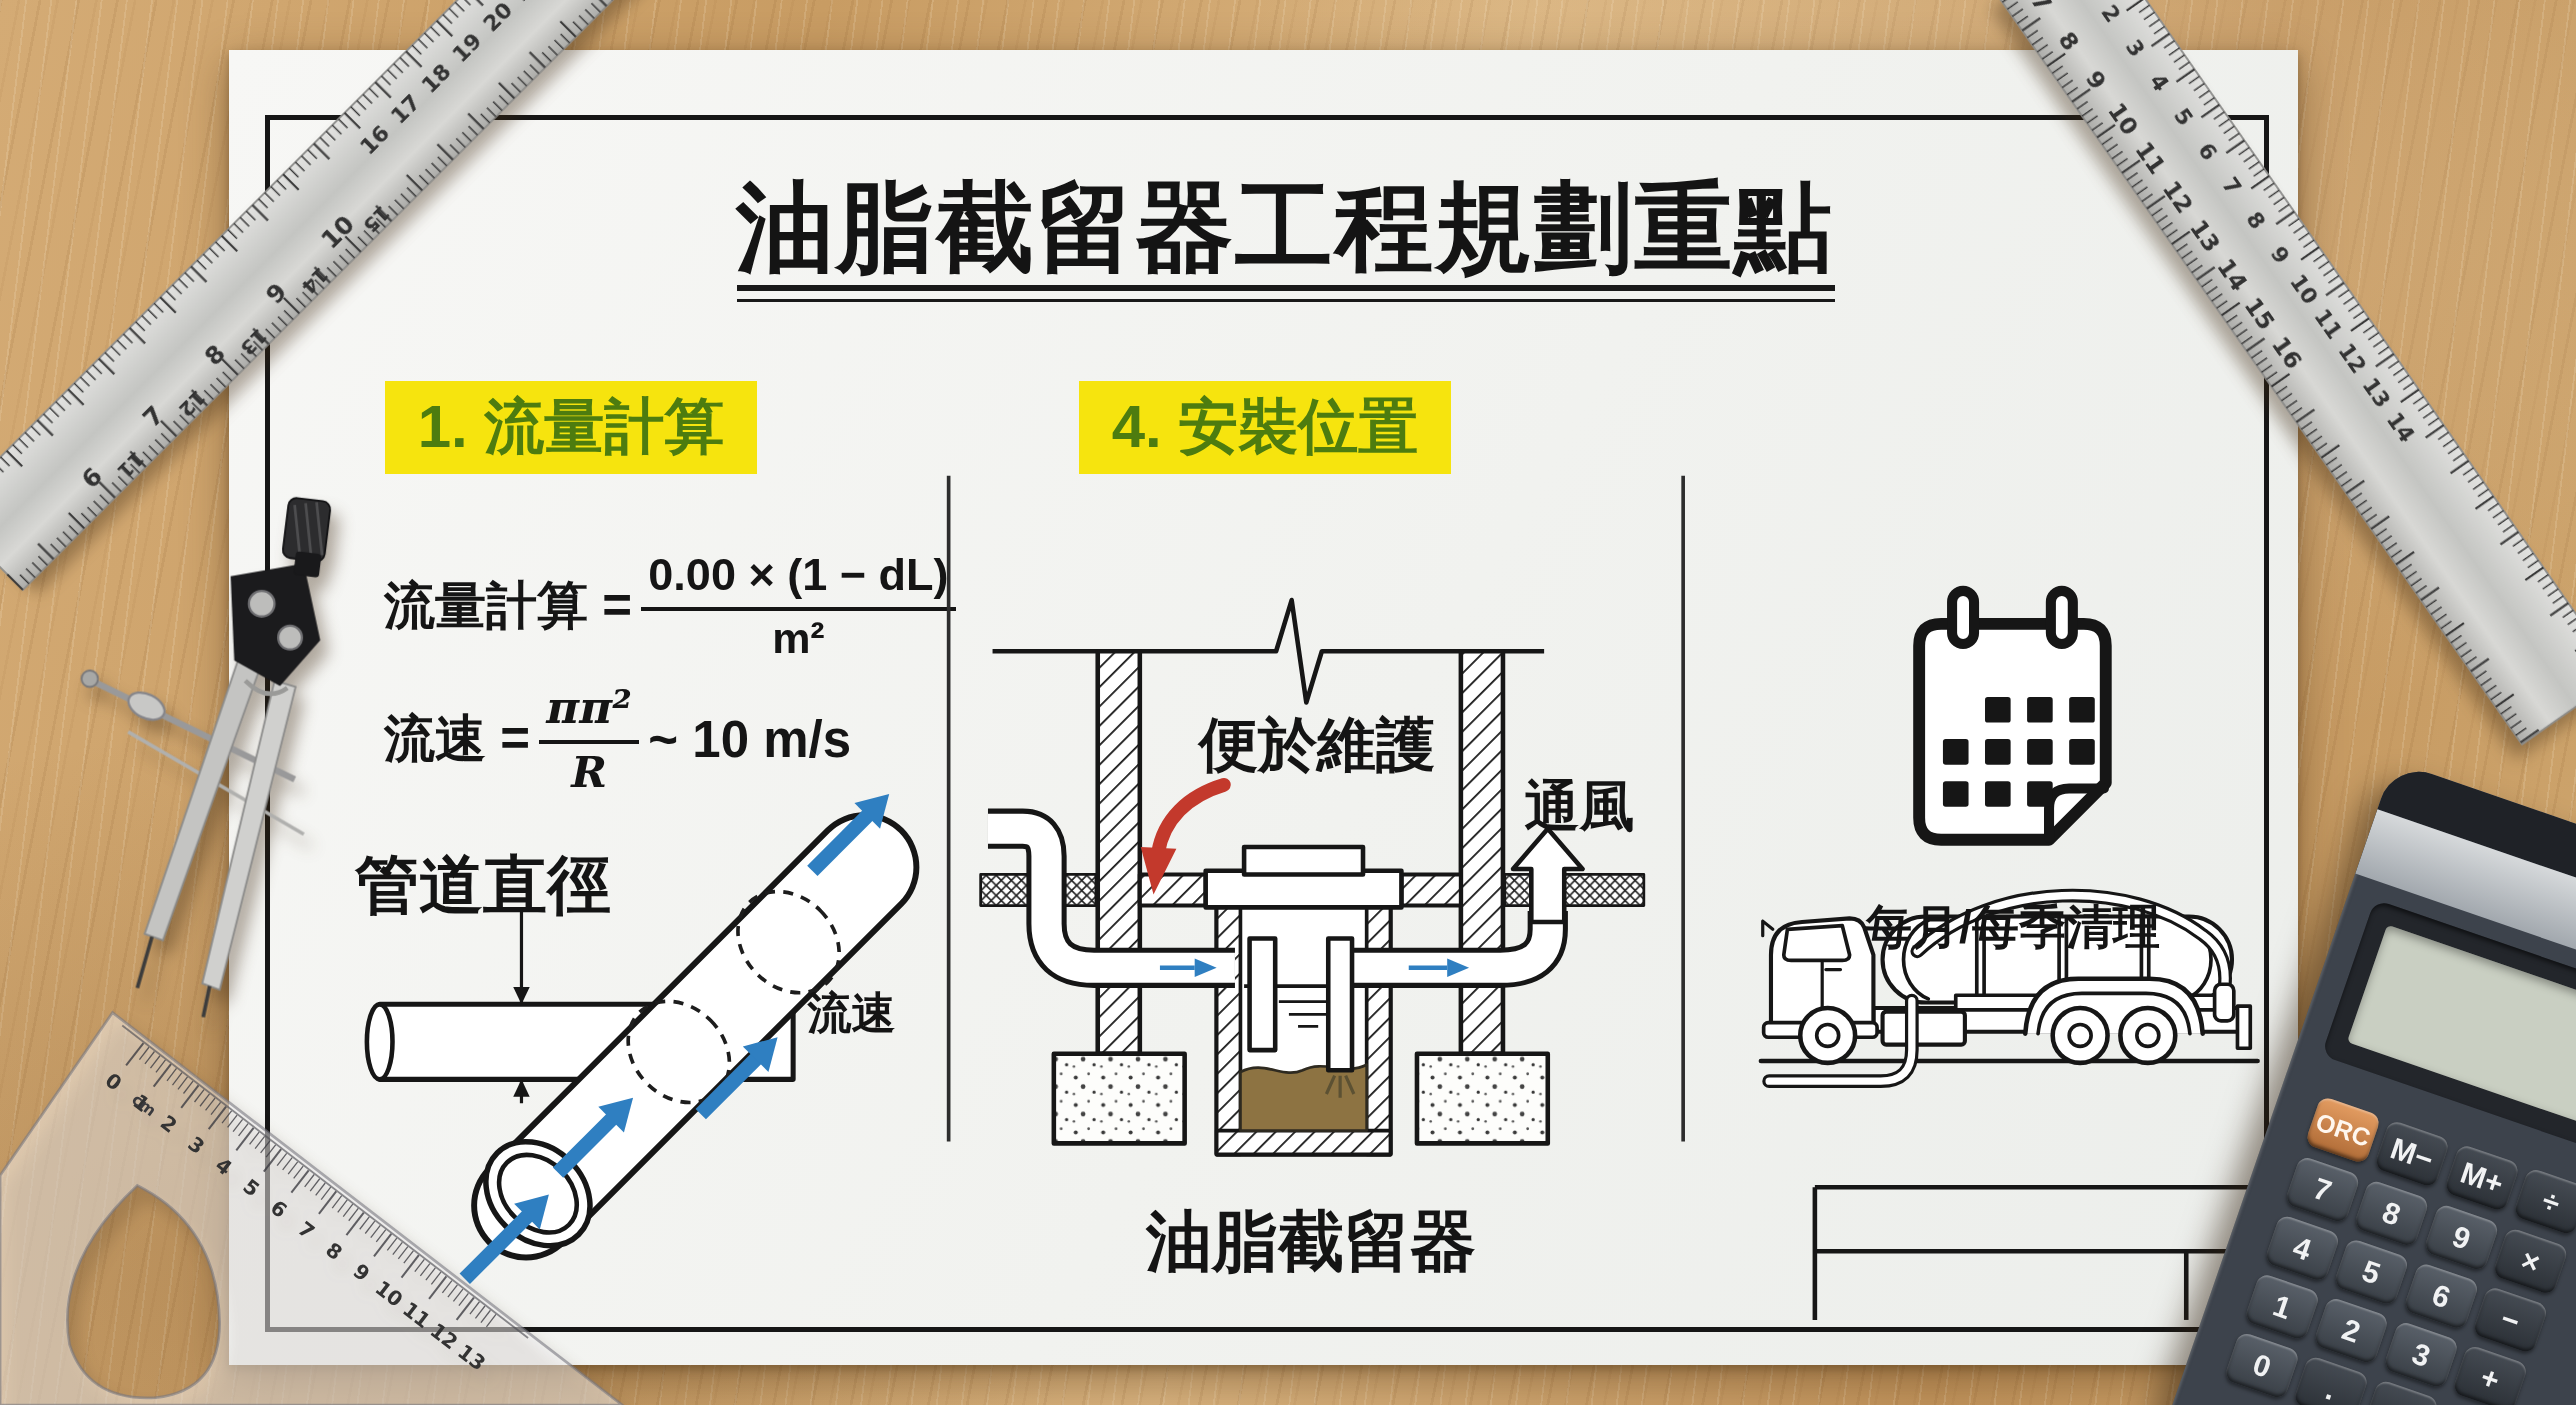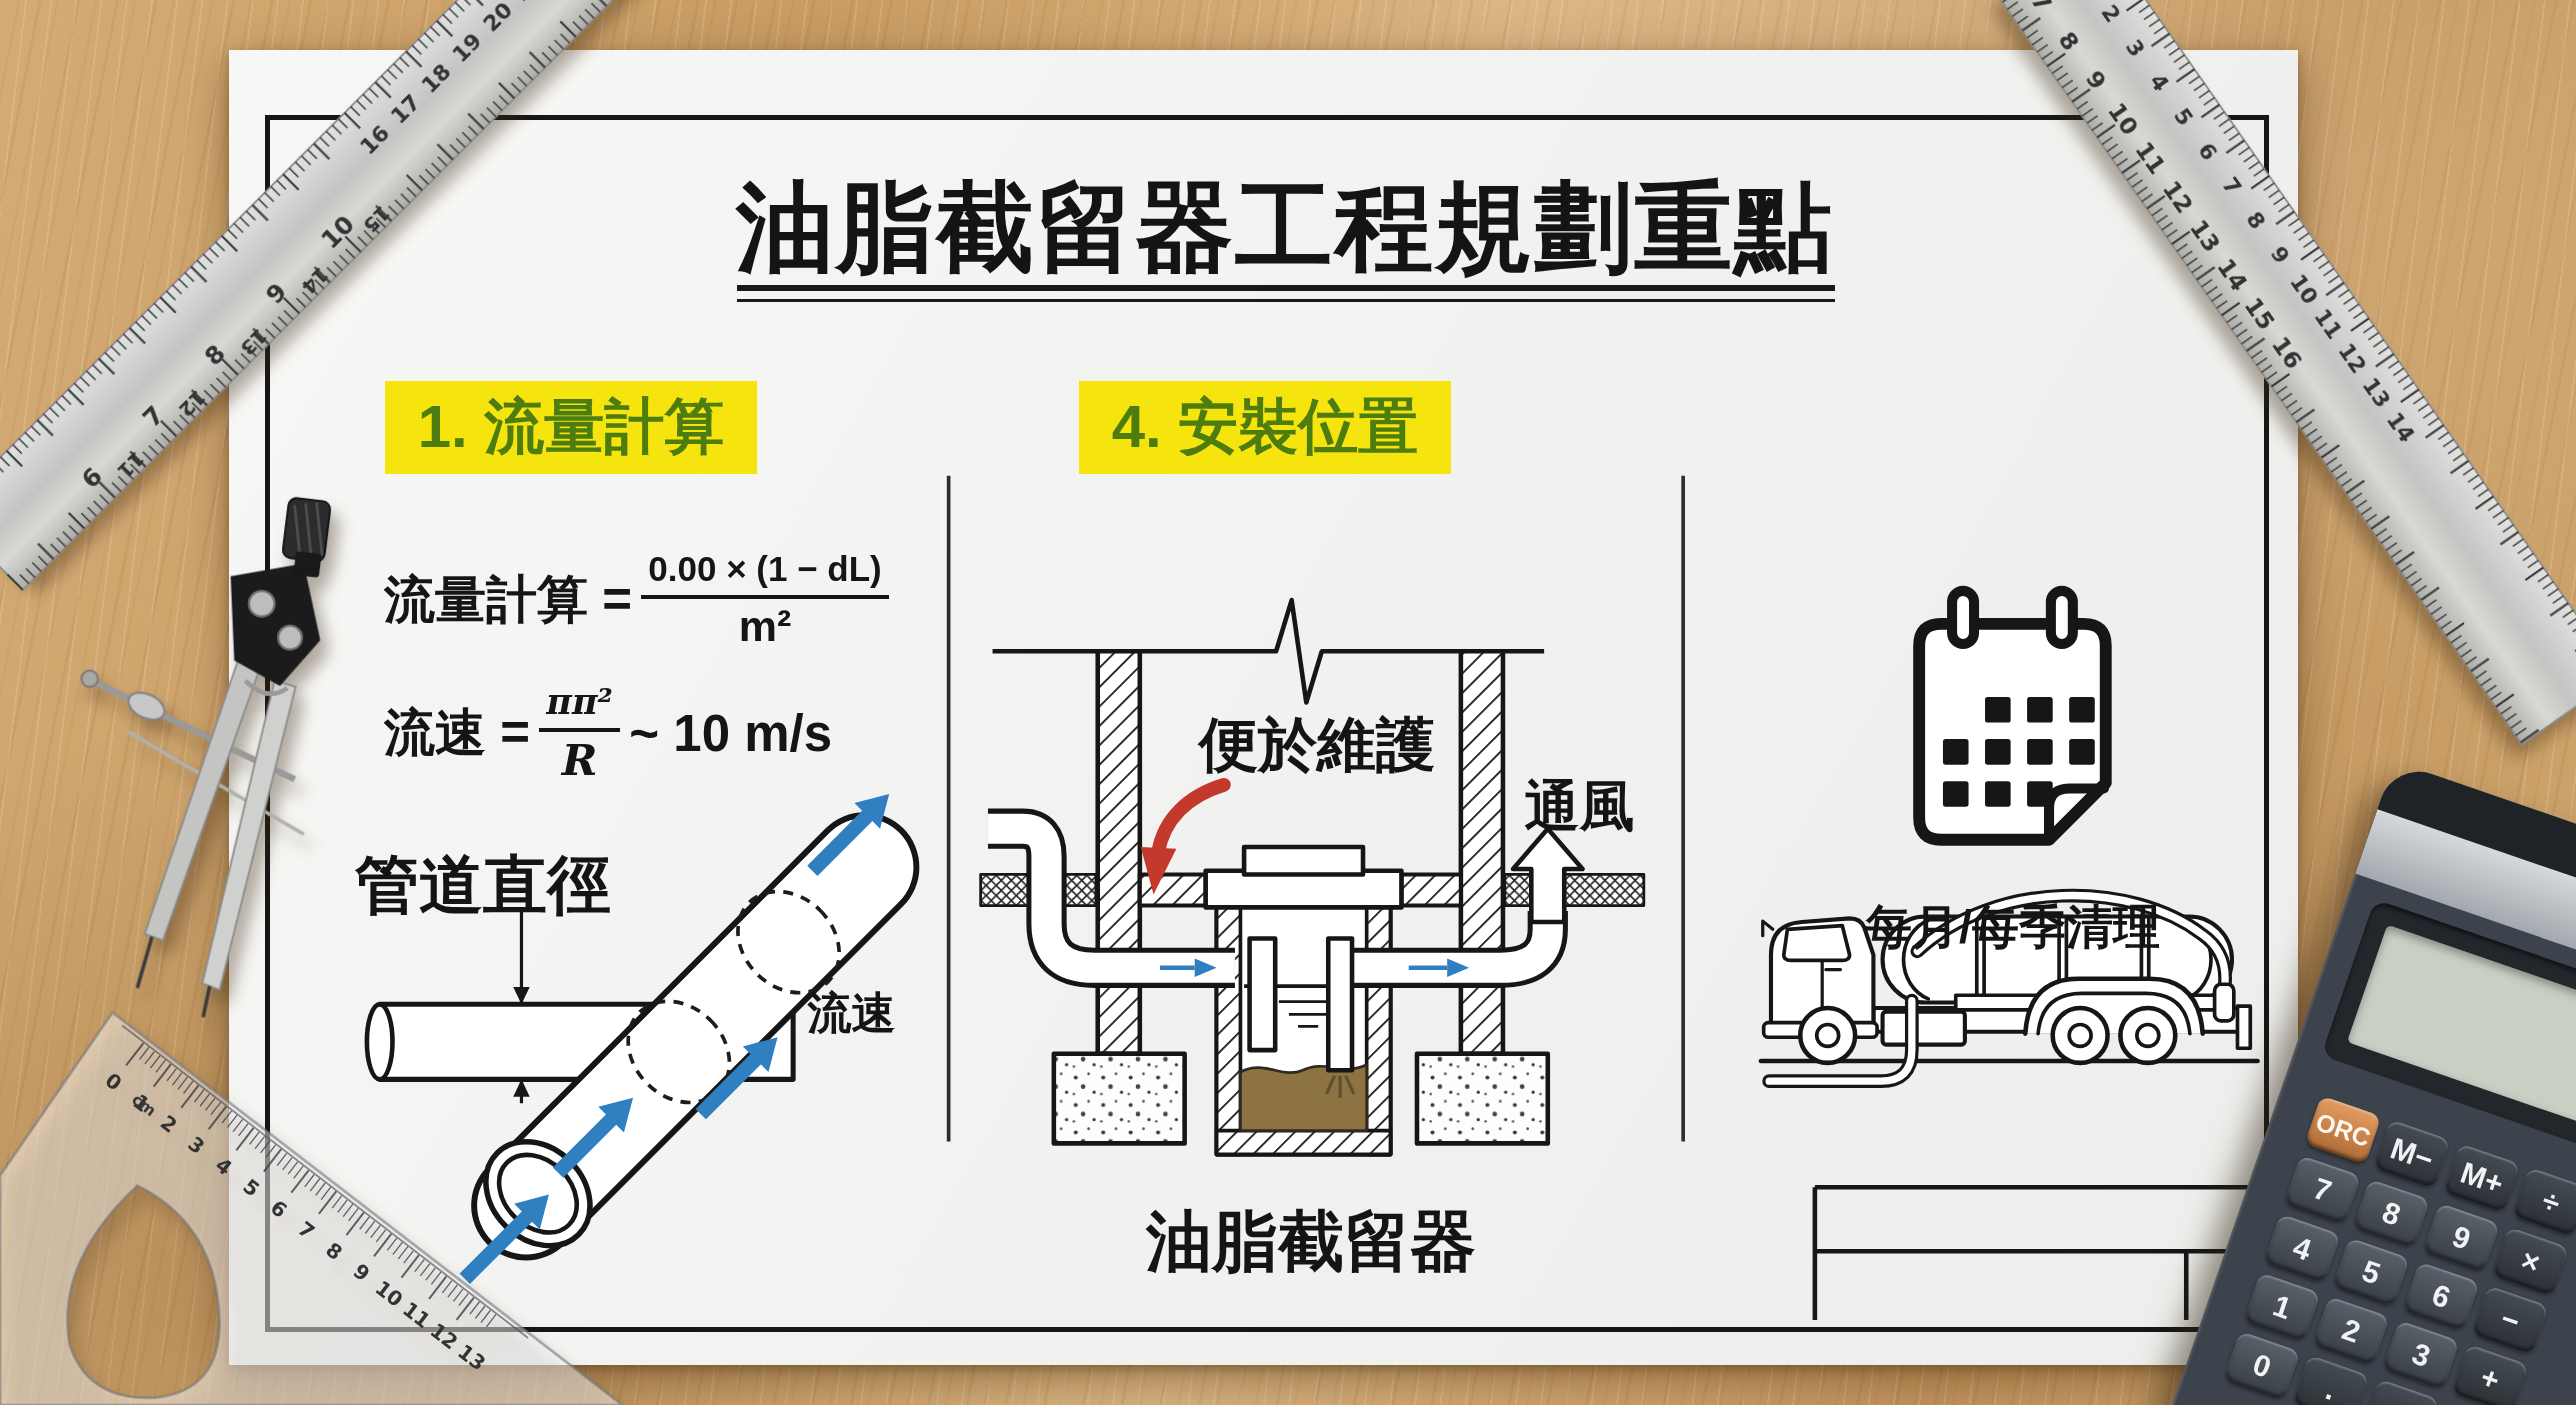--- a/index.html
+++ b/index.html
@@ -25,21 +25,21 @@
   .hl{position:absolute;height:93px;background:var(--highlight,#f6e40e);
     display:flex;align-items:center;justify-content:center;
     font-size:60px;font-weight:800;color:#4d7c0f;white-space:nowrap;}
   .hl1{left:385px;top:381px;width:372px;}
   .hl2{left:1079px;top:381px;width:372px;}
   .hl3{left:1774px;top:381px;width:362px;}
   .cjk{position:absolute;color:#141414;font-weight:800;white-space:nowrap;text-align:center;}
   .formula{position:absolute;display:flex;align-items:center;color:#151515;font-weight:700;}
   .formula .lhs,.formula .rhs{font-size:51px;white-space:nowrap;}
   .frac{display:inline-flex;flex-direction:column;align-items:center;margin:0 9.1px;}
-  .frac .num{font-size:35px;padding:0 7.3px 5.5px 7.3px;border-bottom:4.6px solid #151515;white-space:nowrap;}
+  .frac .num{font-size:45px;padding:0 7.3px 5.5px 7.3px;border-bottom:4.6px solid #151515;white-space:nowrap;}
   .frac .den{font-size:43px;padding-top:3.7px;}
   .f2 .num,.f2 .den{font-family:"DejaVu Serif",serif;font-style:italic;}
   svg text{font-family:"DejaVu Sans",sans-serif;}
   .diagram{position:absolute;inset:0;z-index:4;}
   .labels{z-index:5;}
   .tools{position:absolute;inset:0;z-index:7;}
   .tool-shadow{filter:drop-shadow(9px 14px 9px rgba(60,40,15,.38));}
   
   .calc{position:absolute;left:2394px;top:761px;width:494px;height:842px;
     transform:rotate(19deg);transform-origin:0 0;z-index:9;

